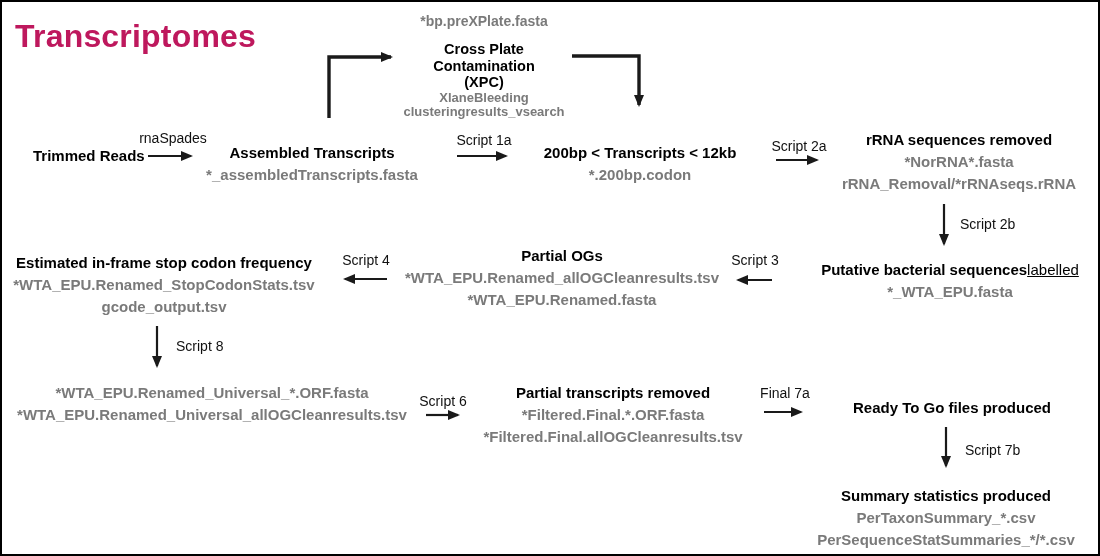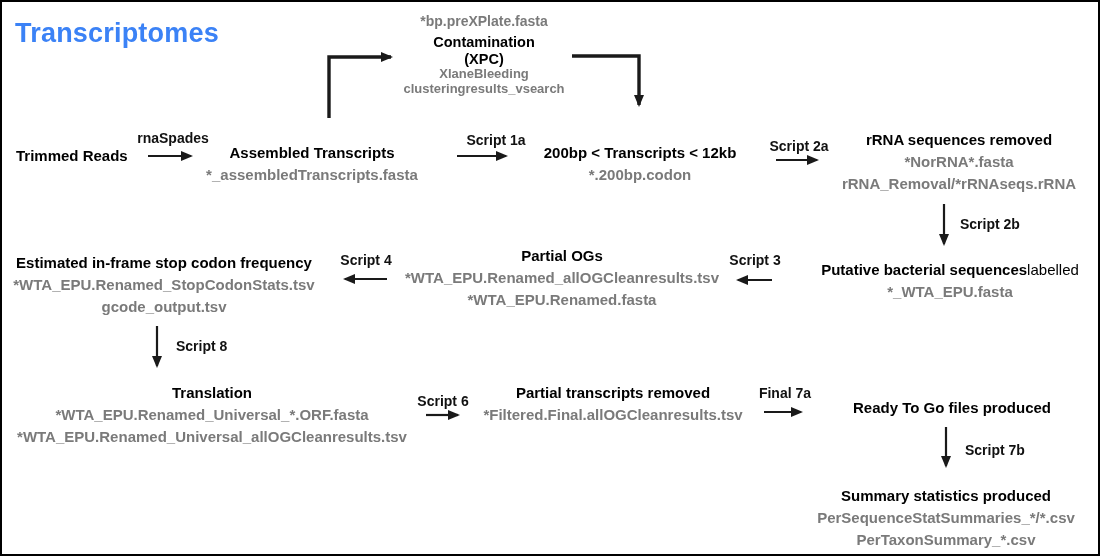--- a/index.html
+++ b/index.html
@@ -5,33 +5,33 @@
   html,body{margin:0;padding:0;background:#e8e8e8;}
   *{box-sizing:border-box;}
   .canvas{
     position:relative;width:1100px;height:556px;background:#ffffff;
     border:2px solid #000;overflow:hidden;
     font-family:"Liberation Sans","DejaVu Sans",sans-serif;
   }
   .arrows{position:absolute;inset:0;pointer-events:none;}
   .page-title{
     position:absolute;left:13px;top:16px;margin:0;
-    font-size:27px;font-weight:700;color:#3b82f6;letter-spacing:.2px;
+    font-size:32px;font-weight:700;color:#be185d;letter-spacing:.2px;
   }
   .node{
     position:absolute;transform:translateX(-50%);text-align:center;
     font-weight:700;font-size:15px;line-height:22px;color:#000;white-space:nowrap;
   }
-  .node.left-anchored{transform:none;text-align:left;}
+  .node.left-anchored{transform:none;text-align:left;margin-left:17px;}
   .node .file{color:#7a7a7a;}
-  .ttl .reg{font-weight:400;margin-left:0;}
+  .ttl .reg{font-weight:400;margin-left:0;text-decoration:underline;}
   .xpc{line-height:16.5px;font-size:14.5px;}
-  .xpc .xfile{font-size:14px;line-height:16px;margin-bottom:5px;}
+  .xpc .xfile{font-size:14px;line-height:16px;margin-bottom:12px;}
   .xpc .xfile2{font-size:13px;line-height:14.5px;}
-  .elabel{position:absolute;font-size:14px;font-weight:700;color:#111;white-space:nowrap;}
+  .elabel{position:absolute;font-size:14px;font-weight:400;color:#111;white-space:nowrap;}
   .elabel.c{transform:translateX(-50%);}
 </style>
 </head>
 <body>
 
 <div class="canvas">
 
   <svg class="arrows" width="1100" height="556" viewBox="0 0 1100 556" xmlns="http://www.w3.org/2000/svg">
     <defs>
       <marker id="ah" markerWidth="12" markerHeight="10" refX="10" refY="5" orient="auto" markerUnits="userSpaceOnUse">
@@ -58,20 +58,21 @@
     <div class="ttl">Trimmed Reads</div>
   </div>
 
   <div class="node" style="left:310px;top:140px">
     <div class="ttl">Assembled Transcripts</div>
     <div class="file">*_assembledTranscripts.fasta</div>
   </div>
 
   <div class="node xpc" style="left:482px;top:11px">
     <div class="file xfile">*bp.preXPlate.fasta</div>
+    <div class="ttl">Cross Plate</div>
     <div class="ttl">Contamination</div>
     <div class="ttl">(XPC)</div>
     <div class="file xfile2">XlaneBleeding</div>
     <div class="file xfile2">clusteringresults_vsearch</div>
   </div>
 
   <div class="node" style="left:638px;top:140px">
     <div class="ttl">200bp &lt; Transcripts &lt; 12kb</div>
     <div class="file">*.200bp.codon</div>
   </div>
@@ -93,42 +94,42 @@
     <div class="file">*WTA_EPU.Renamed.fasta</div>
   </div>
 
   <div class="node" style="left:162px;top:250px">
     <div class="ttl">Estimated in-frame stop codon frequency</div>
     <div class="file">*WTA_EPU.Renamed_StopCodonStats.tsv</div>
     <div class="file">gcode_output.tsv</div>
   </div>
 
   <div class="node" style="left:210px;top:380px">
-    <div class="ttl">Translation</div>
     <div class="file">*WTA_EPU.Renamed_Universal_*.ORF.fasta</div>
     <div class="file">*WTA_EPU.Renamed_Universal_allOGCleanresults.tsv</div>
   </div>
 
   <div class="node" style="left:611px;top:380px">
     <div class="ttl">Partial transcripts removed</div>
+    <div class="file">*Filtered.Final.*.ORF.fasta</div>
     <div class="file">*Filtered.Final.allOGCleanresults.tsv</div>
   </div>
 
   <div class="node" style="left:950px;top:395px">
     <div class="ttl">Ready To Go files produced</div>
   </div>
 
   <div class="node" style="left:944px;top:483px">
     <div class="ttl">Summary statistics produced</div>
+    <div class="file">PerTaxonSummary_*.csv</div>
     <div class="file">PerSequenceStatSummaries_*/*.csv</div>
-    <div class="file">PerTaxonSummary_*.csv</div>
   </div>
 
   <div class="elabel c" style="left:171px;top:128px">rnaSpades</div>
-  <div class="elabel c" style="left:494px;top:130px">Script 1a</div>
+  <div class="elabel c" style="left:482px;top:130px">Script 1a</div>
   <div class="elabel c" style="left:797px;top:136px">Script 2a</div>
   <div class="elabel" style="left:958px;top:214px">Script 2b</div>
   <div class="elabel c" style="left:753px;top:250px">Script 3</div>
   <div class="elabel c" style="left:364px;top:250px">Script 4</div>
   <div class="elabel" style="left:174px;top:336px">Script 8</div>
   <div class="elabel c" style="left:441px;top:391px">Script 6</div>
   <div class="elabel c" style="left:783px;top:383px">Final 7a</div>
   <div class="elabel" style="left:963px;top:440px">Script 7b</div>
 
 </div>

